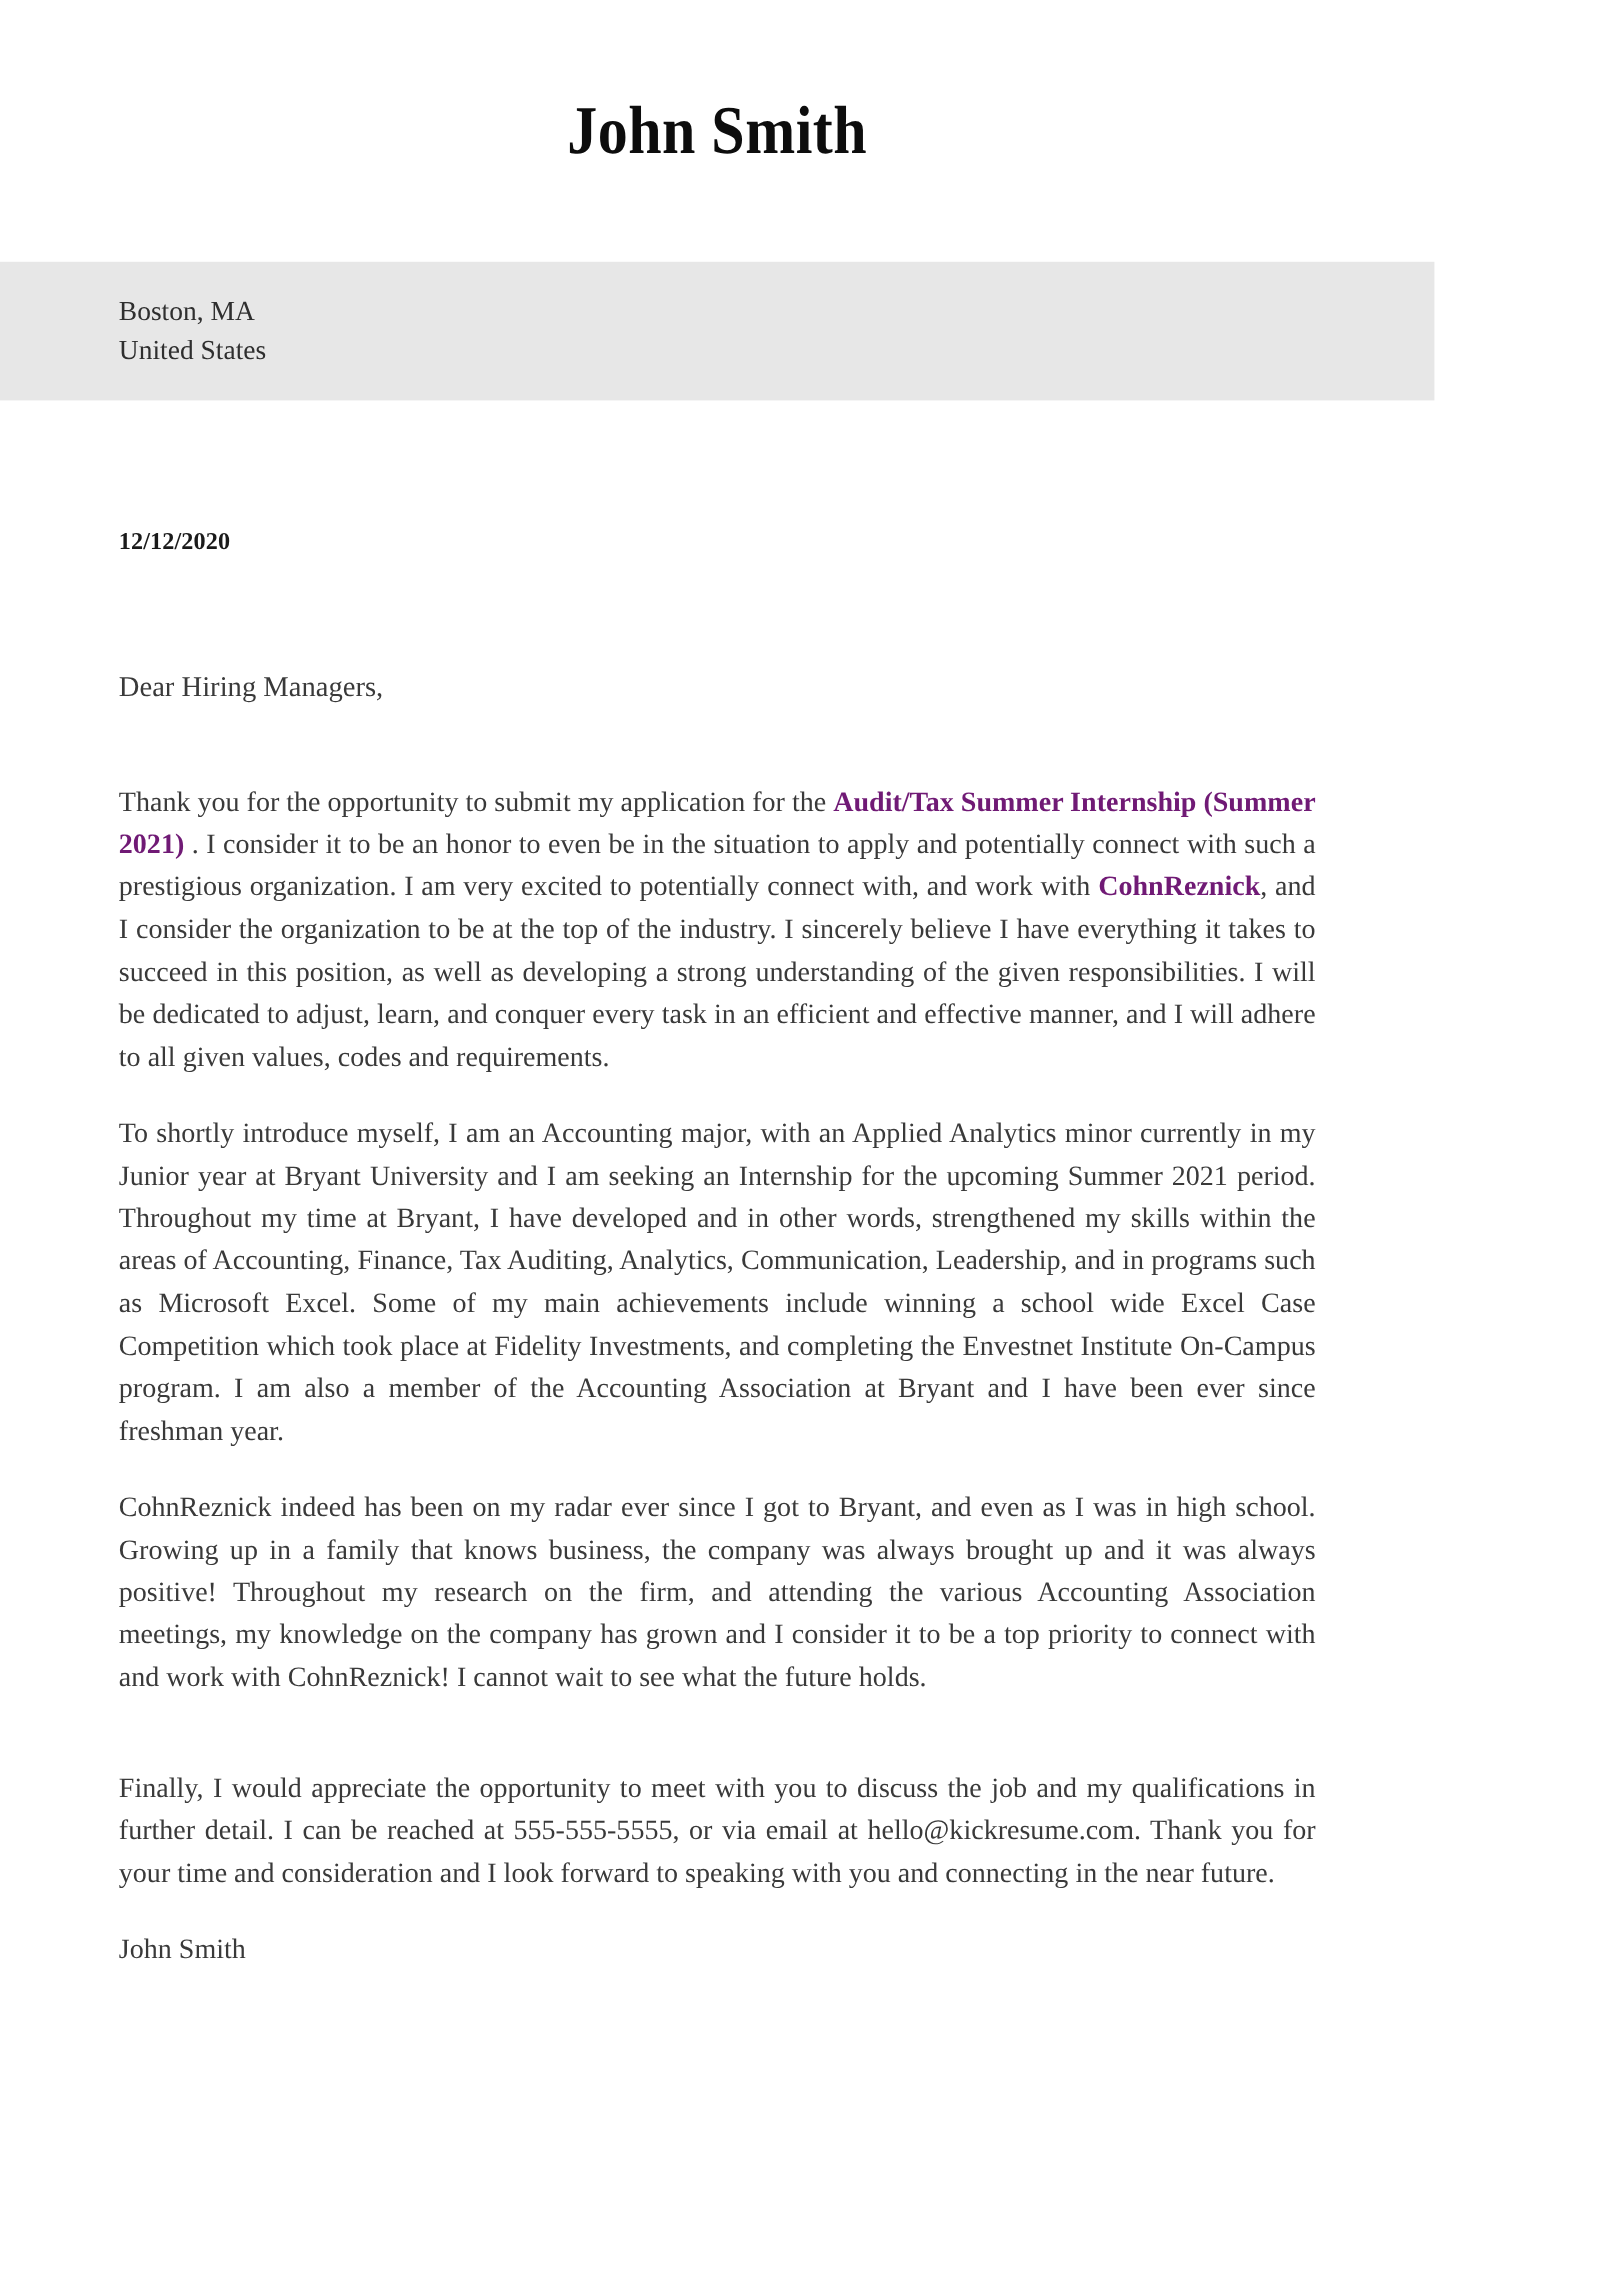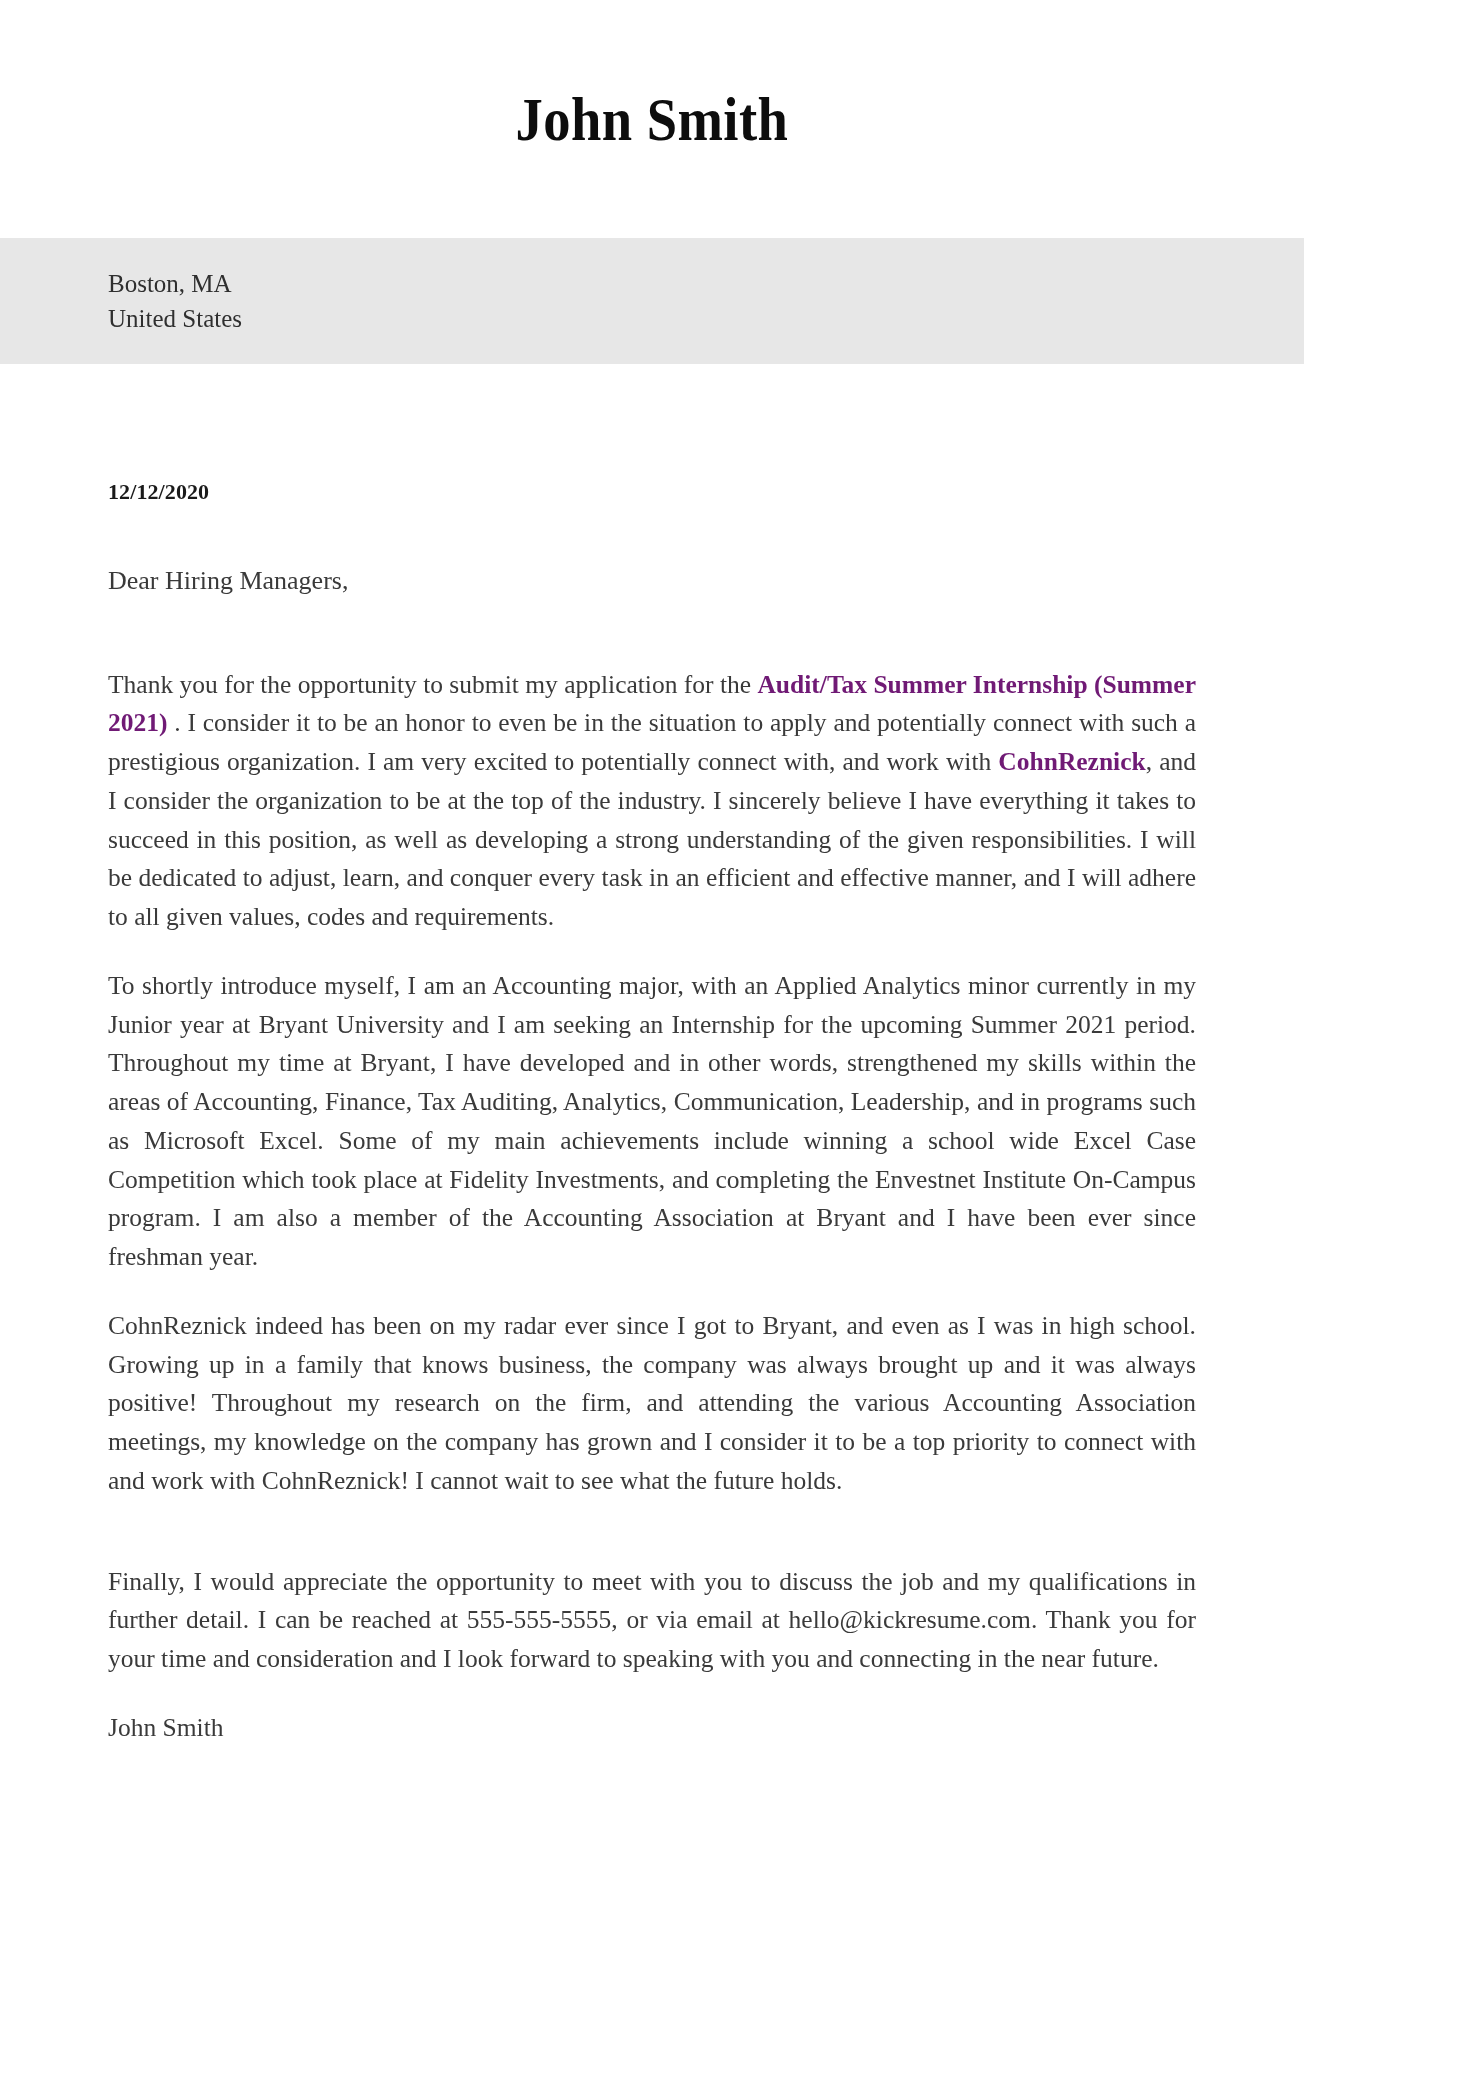--- a/index.html
+++ b/index.html
@@ -83,21 +83,21 @@
     letter-spacing: 0.1px;
   }
   .meta-subject {
     font-size: 26px;
     color: #3a3a3a;
     line-height: 1.35;
     margin-top: 5px;
   }
 
   .salutation {
-    margin-top: 56px;
+    margin-top: 100px;
     font-size: 26px;
     color: #3a3a3a;
     line-height: 1.35;
   }
 
   .paragraph {
     font-size: 25.5px;
     line-height: 1.52;
     color: #3a3a3a;
     text-align: justify;

